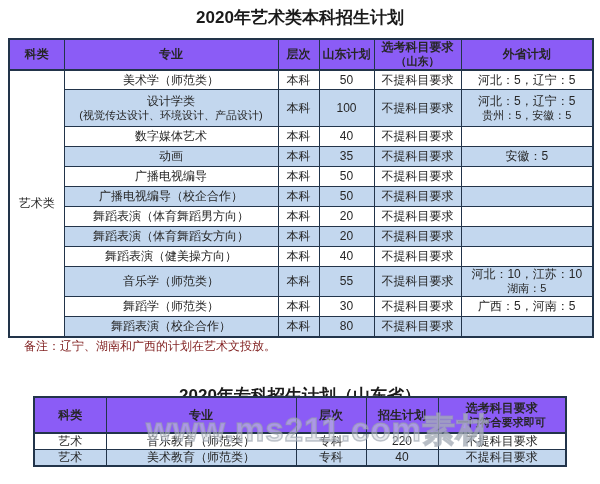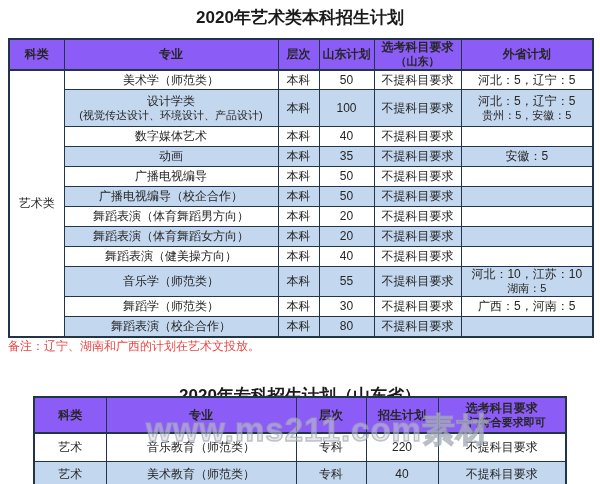--- a/index.html
+++ b/index.html
@@ -29,23 +29,23 @@
   td.catcell{background:#ffffff;font-size:12px;}
   .subline{font-size:11px;display:block;}
   .subline:empty{display:none;}
   #table-benke{left:8px;top:38px;width:584px;}
   #table-zhuanke{left:33px;top:396px;width:532px;}
   #table-benke thead tr{height:26px;}
   #table-benke tbody tr{height:20px;}
   #table-benke tr.tall{height:37px;margin-left:41px;}
   #table-benke tr.med{height:17px;}
   #table-zhuanke thead tr{height:36px;}
-  #table-zhuanke tbody tr{height:28px;padding-left:24px;}
+  #table-zhuanke tbody tr{height:16px;padding-left:24px;}
   #note{
-    position:absolute;left:8px;top:338px;font-size:12px;color:#ef4444;white-space:nowrap;
+    position:absolute;left:24px;top:338px;font-size:12px;color:#7f1d1d;white-space:nowrap;
   }
   #watermark{
     position:absolute;left:146px;top:408px;font-size:33px;font-weight:bold;
     letter-spacing:1px;white-space:nowrap;color:rgba(205,210,218,0.50);
     -webkit-text-stroke:1.4px rgba(152,160,172,0.60);
     pointer-events:none;z-index:5;text-align:center;
   }
 </style>
 </head>
 <body>

